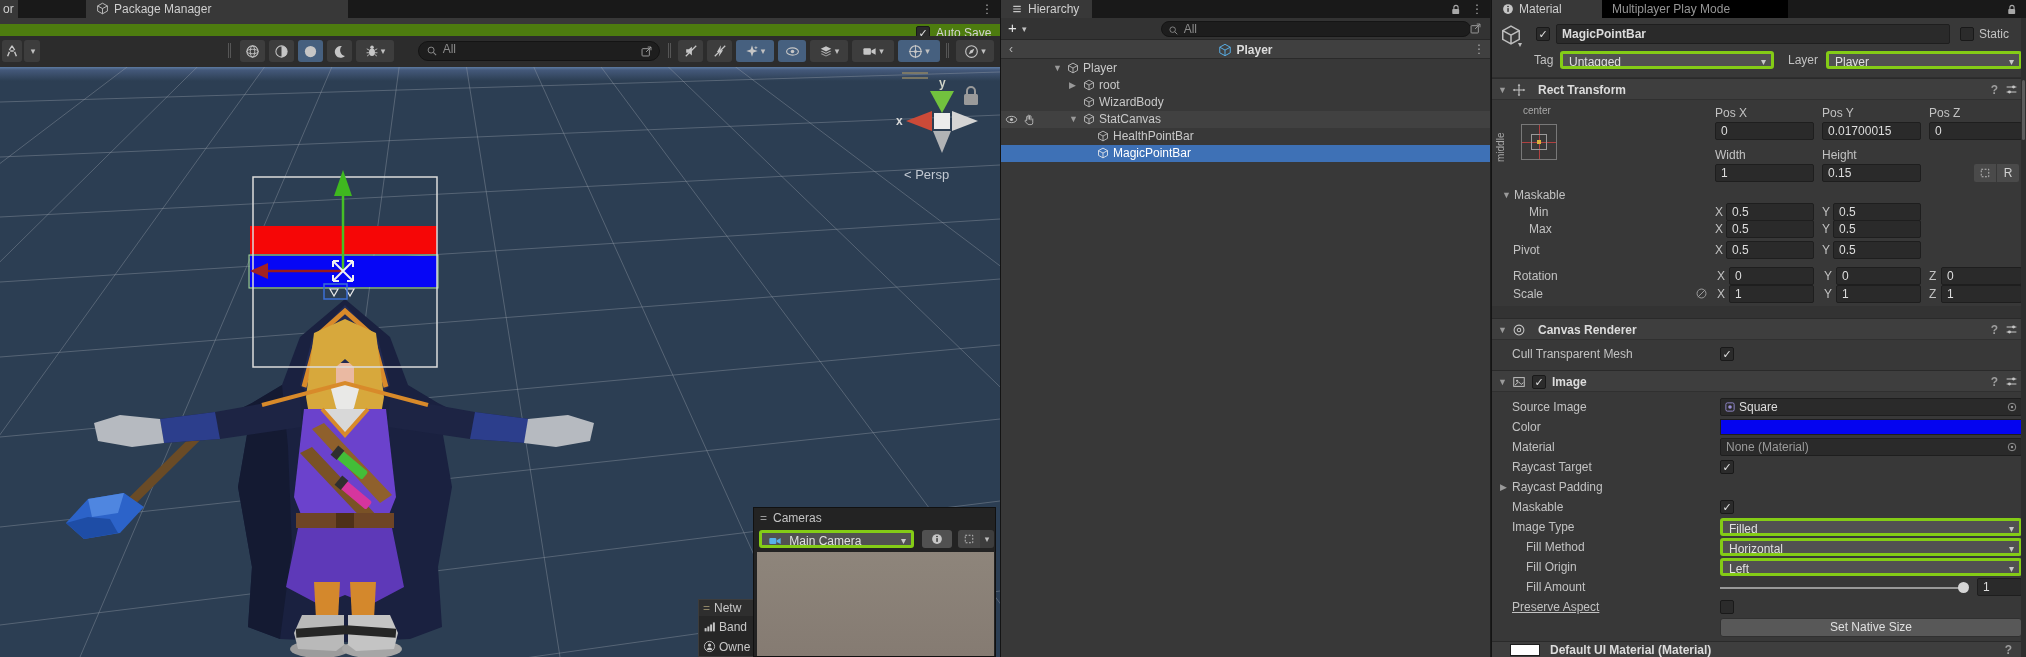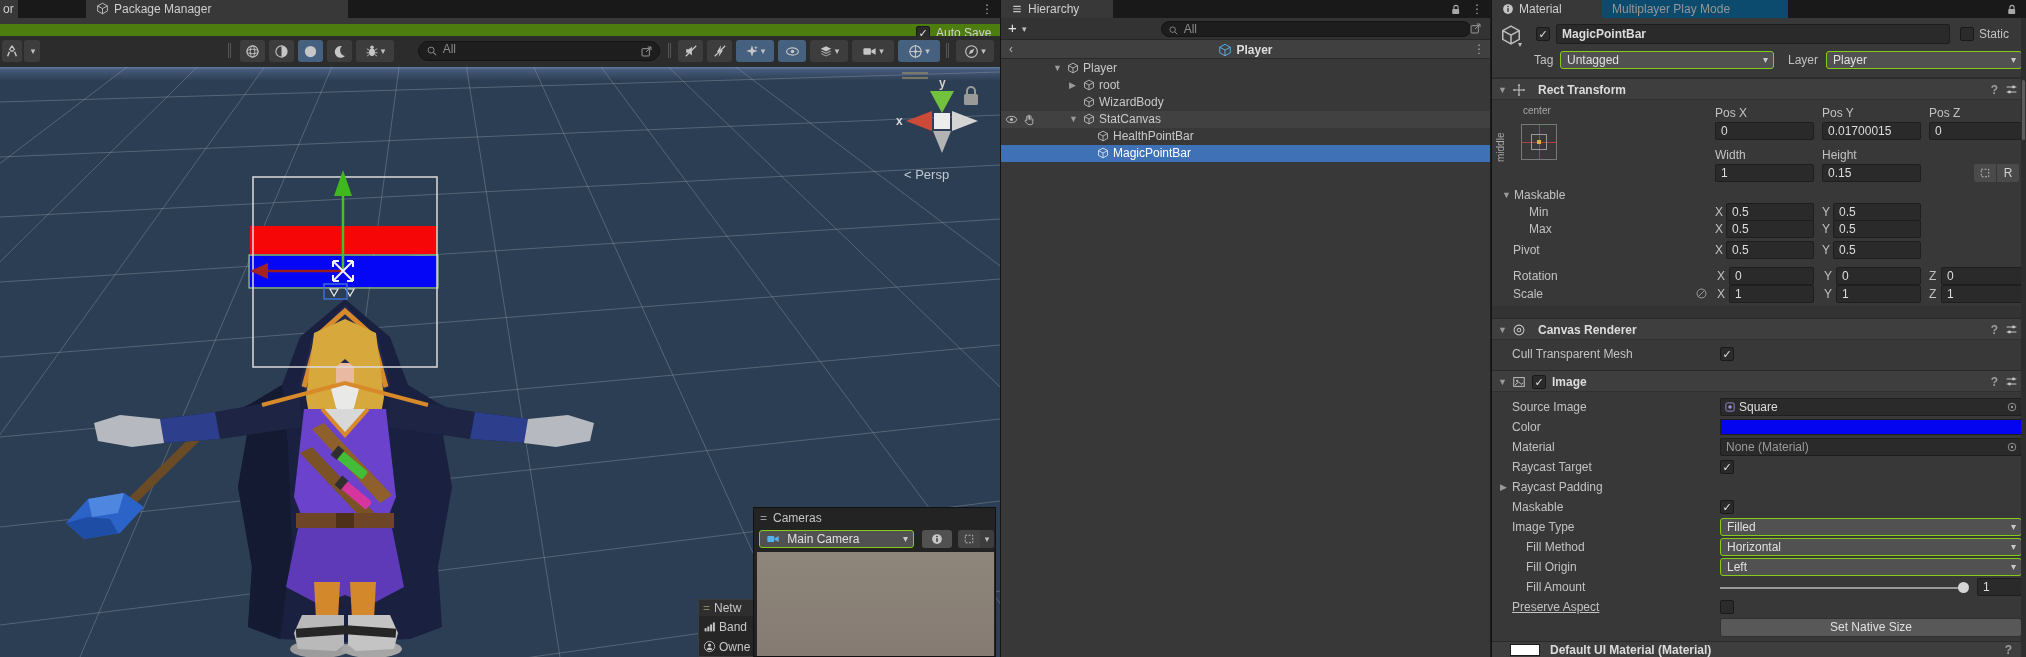--- a/index.html
+++ b/index.html
@@ -3,25 +3,25 @@
 <meta charset="utf-8">
 <style>
   *{box-sizing:border-box;margin:0;padding:0;font-family:"Liberation Sans",sans-serif;}
   html,body{width:2026px;height:657px;overflow:hidden;background:#1b1b1b;}
   #root{position:relative;width:2026px;height:657px;font-size:12px;color:#c8c8c8;}
   .abs{position:absolute;}
   .panel{position:absolute;top:0;height:657px;overflow:hidden;background:#383838;}
   
   .tabstrip{position:absolute;left:0;top:0;width:100%;height:18px;background:#191919;}
   .tab{position:absolute;top:0;height:18px;line-height:18px;padding:0 10px;background:#383838;color:#cfcfcf;white-space:nowrap;overflow:hidden;}
-  .tab.inactive{background:#0c4a6e;color:#969696;}
+  .tab.inactive{background:#000000;color:#969696;}
   .kebab{color:#aaa;font-size:12px;line-height:18px;text-align:center;width:14px;}
   
   .fld{position:absolute;background:#2a2a2a;border:1px solid #1e1e1e;border-radius:2px;color:#dedede;height:18px;line-height:16px;padding:0 5px;overflow:hidden;white-space:nowrap;}
-  .dd{position:absolute;background:#515151;border:1px solid #84cc16;border-radius:3px;color:#e0e0e0;height:18px;line-height:16px;padding:0 6px;overflow:hidden;white-space:nowrap;}
+  .dd{position:absolute;background:#515151;border:3px solid #84cc16;border-radius:3px;color:#e0e0e0;height:18px;line-height:16px;padding:0 6px;overflow:hidden;white-space:nowrap;}
   .dd .arr{position:absolute;right:5px;top:0;color:#c8c8c8;font-size:10px;line-height:16px;}
   .cb{position:absolute;width:14px;height:14px;background:#2b2b2b;border:1px solid #191919;border-radius:2px;color:#e2e2e2;font-size:11px;line-height:12px;text-align:center;}
   .cb.on::after{content:"✓";}
   .lab{position:absolute;color:#c2c2c2;line-height:18px;white-space:nowrap;}
   .bold{font-weight:bold;color:#dcdcdc;}
   .chead{position:absolute;left:0;width:100%;height:22px;background:#3e3e3e;border-top:1px solid #2a2a2a;border-bottom:1px solid #303030;}
   .chead .fo{position:absolute;left:6px;top:0;font-size:9px;line-height:22px;color:#9a9a9a;}
   .chead .ttl{position:absolute;top:0;line-height:22px;font-weight:bold;color:#dcdcdc;}
   .qicon{position:absolute;color:#9d9d9d;font-weight:bold;line-height:22px;}
   .ic{display:inline-block;vertical-align:middle;color:#c6c6c6;}
@@ -432,21 +432,21 @@
             </svg>
         </div>
         <div class="abs" style="left:226px;top:22px;width:14px;height:18px;background:#3d3d3d;border-radius:0 3px 3px 0;text-align:center;font-size:9px;line-height:18px;color:#bdbdbd;">▾</div>
         <div class="abs" style="left:3px;top:44px;width:237px;height:104px;background:linear-gradient(#8e857b,#857b72);"></div>
       </div>
     </div>
   </div>
 
   <div class="panel" id="hierarchy-panel" style="left:1000px;width:490px;border-left:1px solid #141414;">
     <div class="tabstrip">
-      <div class="tab" style="left:0;width:112px;">
+      <div class="tab" style="left:0;width:91px;">
         <svg class="ic" width="12" height="12" style="margin:-2px 5px 0 0">
             <use href="#i-menu"></use>
           </svg><span>Hierarchy</span>
       </div>
       <svg class="ic" width="13" height="13" style="position:absolute;right:28px;top:3px;color:#a8a8a8;">
           <use href="#i-lock"></use>
         </svg>
       <div class="kebab" style="position:absolute;right:6px;top:0;">⋮</div>
     </div>
     <div class="abs" style="left:0;top:18px;width:100%;height:22px;background:#333;border-bottom:1px solid #272727;">

